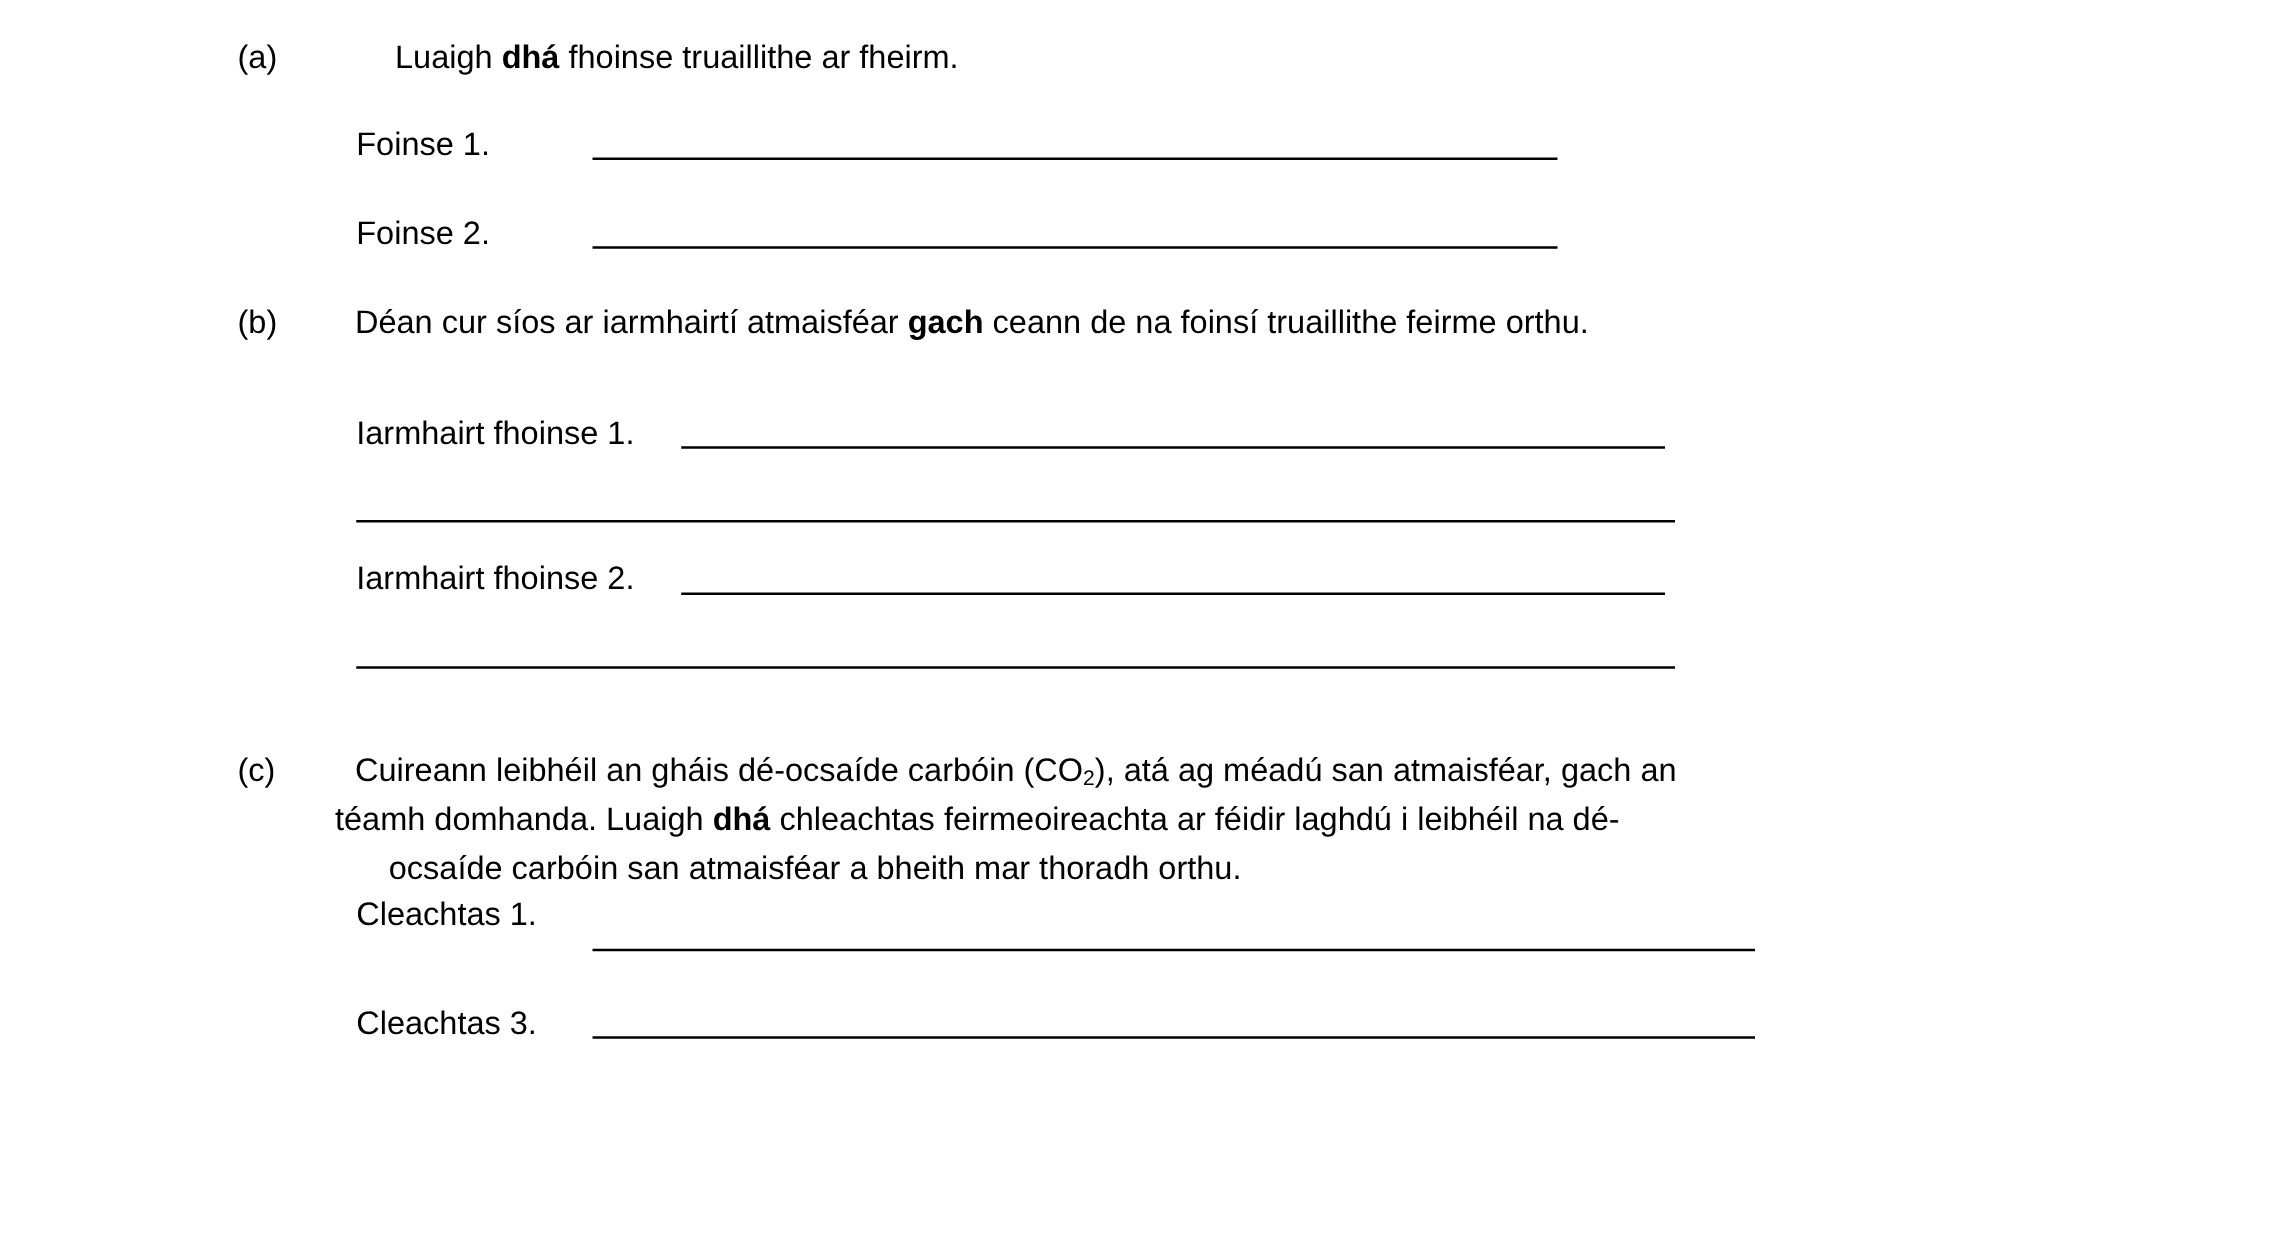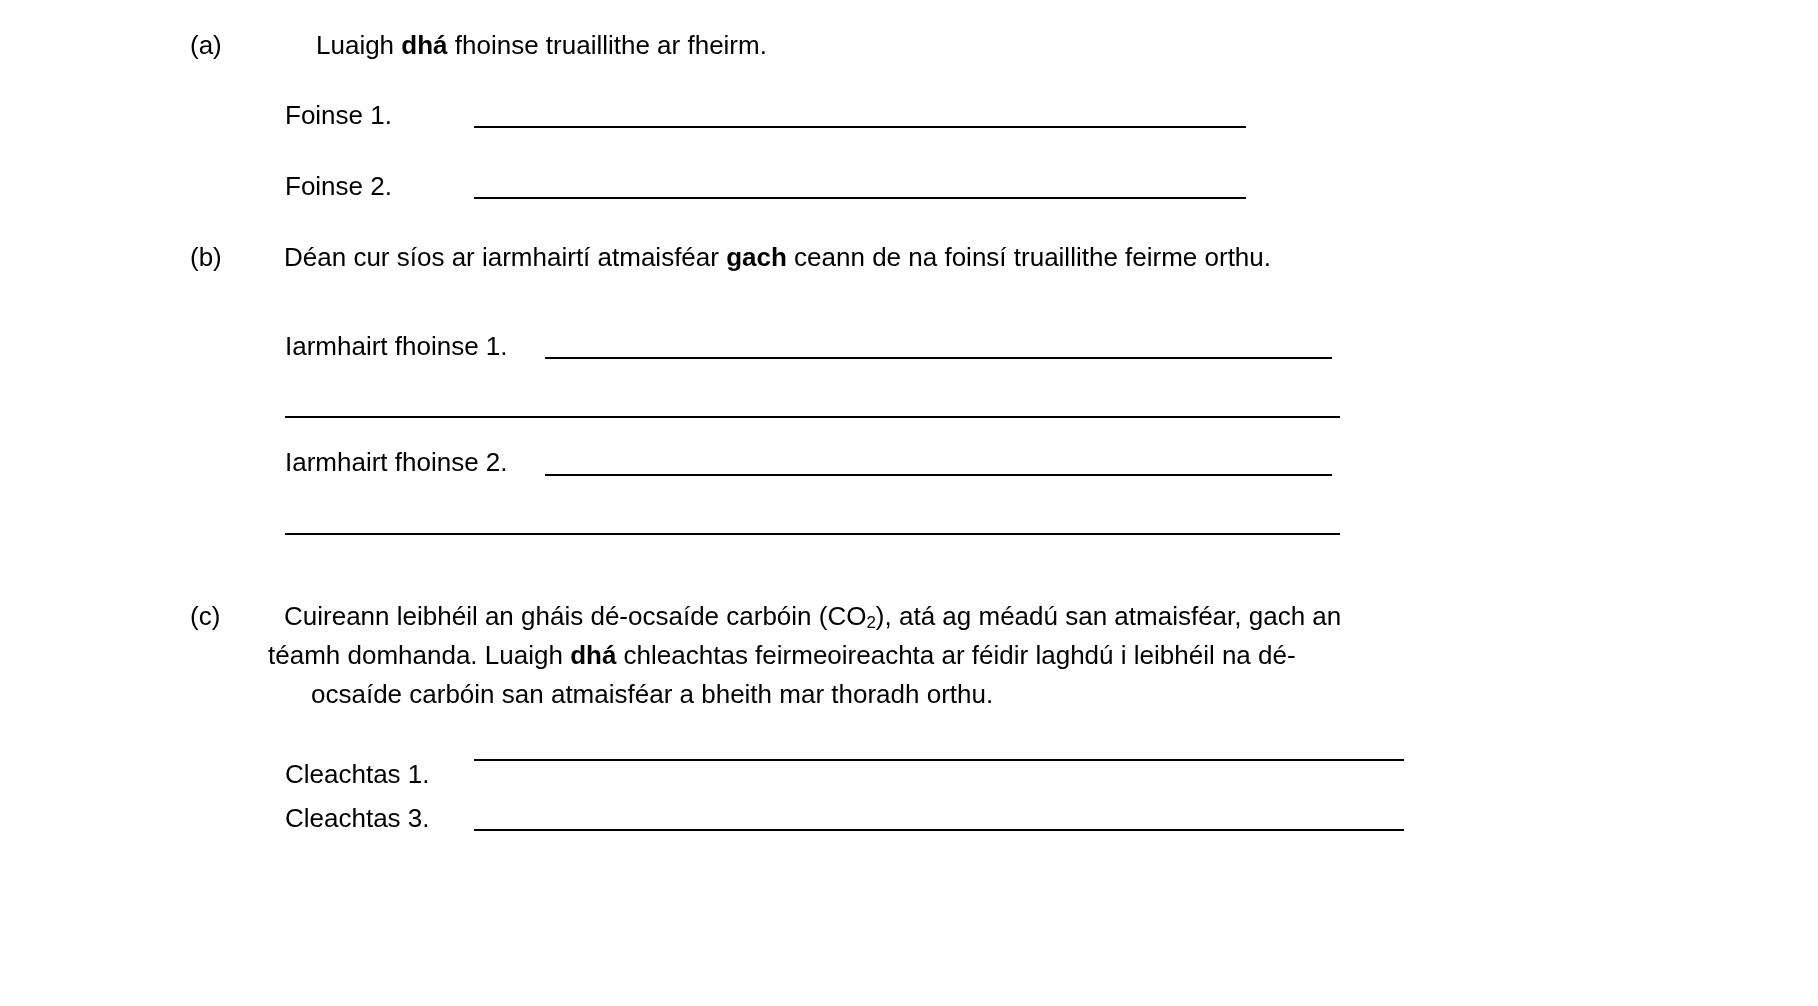--- a/index.html
+++ b/index.html
@@ -31,17 +31,17 @@
 
 <span class="abs" style="left:285px; top:449px;">Iarmhairt fhoinse 2.</span>
 <div class="line" style="left:545px; top:474px; width:787px;"></div>
 <div class="line" style="left:285px; top:533px; width:1055px;"></div>
 
 <span class="abs" style="left:190px; top:603px;">(c)</span>
 <span class="abs" style="left:284px; top:603px;"><span>Cuireann leibhéil an gháis dé-ocsaíde carbóin (CO</span><sub>2</sub><span>), atá ag méadú san atmaisféar, gach an</span></span>
 <span class="abs" style="left:268px; top:642px;"><span>téamh domhanda. Luaigh </span><b>dhá</b><span> chleachtas feirmeoireachta ar féidir laghdú i leibhéil na dé-</span></span>
 <span class="abs" style="left:284px; top:681px;margin-left:27px;">ocsaíde carbóin san atmaisféar a bheith mar thoradh orthu.</span>
 
-<span class="abs" style="left:285px; top:761px;">Cleachtas 1.</span>
+<span class="abs" style="left:285px; top:718px;">Cleachtas 1.</span>
 <div class="line" style="left:474px; top:759px; width:930px;"></div>
 
 <span class="abs" style="left:285px; top:805px;">Cleachtas 3.</span>
 <div class="line" style="left:474px; top:829px; width:930px;"></div>
 
 </body></html>

